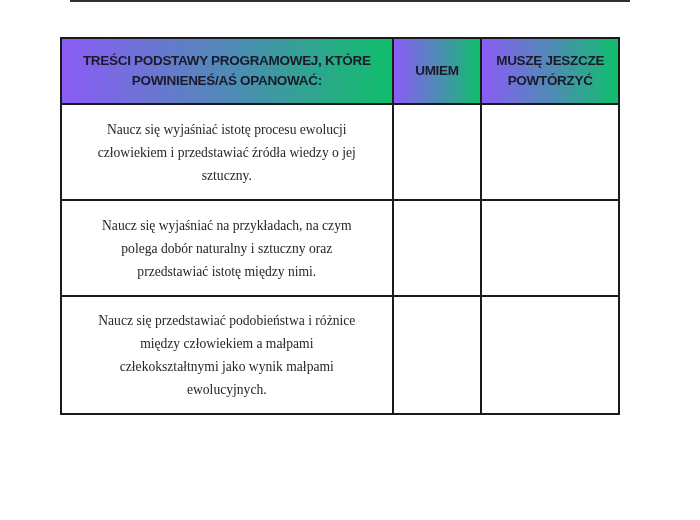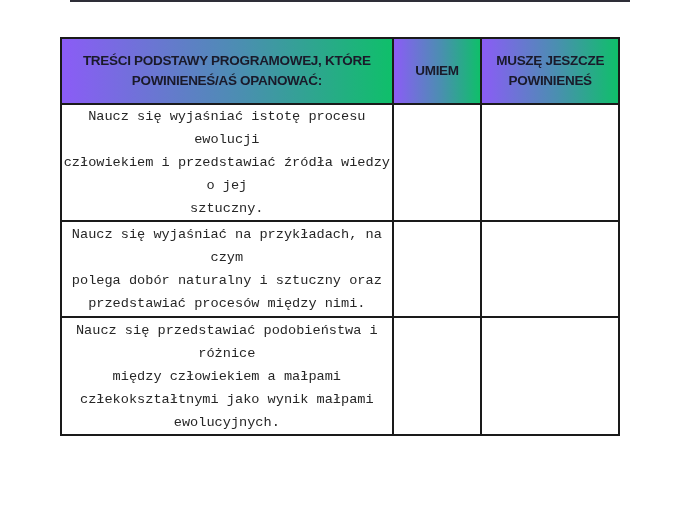--- a/index.html
+++ b/index.html
@@ -17,60 +17,60 @@
       background: linear-gradient(90deg, #8b5cf6 0%, #4a8fb0 55%, #0fbf6a 100%);
       font-family: "Liberation Sans", sans-serif; font-weight: bold;
       font-size: 13.5px; line-height: 20px; color: #1a1a2a; letter-spacing: -0.3px;
     }
     th.col-content { width: 331px; }
     th.col-know { width: 87px; }
     th.col-repeat { width: 136px; }
     .hdr-line { display: block; }
     table.checklist td { height: 94px; }
     td.content-cell {
-      font-family: Liberation Mono, monospace; font-size: 13.6px; line-height: 23px;
+      font-family: Liberation Serif, serif; font-size: 13.6px; line-height: 23px;
       color: #262626; padding: 0 14px;
     }
     tr.tall td { height: 116px; margin-left: 48px; }
     .line { display: block; }
   </style>
 </head>
 <body>
 
 <div class="top-rule"></div>
 
 <table class="checklist">
   <thead>
     <tr>
       <th class="col-content">
         <span class="hdr-line">TREŚCI PODSTAWY PROGRAMOWEJ, KTÓRE</span>
         <span class="hdr-line">POWINIENEŚ/AŚ OPANOWAĆ:</span>
       </th>
       <th class="col-know">UMIEM</th>
       <th class="col-repeat">
         <span class="hdr-line">MUSZĘ JESZCZE</span>
-        <span class="hdr-line">POWINIENEŚ</span>
+        <span class="hdr-line">POWTÓRZYĆ</span>
       </th>
     </tr>
   </thead>
   <tbody>
     <tr>
       <td class="content-cell">
         <span class="line">Naucz się wyjaśniać istotę procesu ewolucji</span>
         <span class="line">człowiekiem i przedstawiać źródła wiedzy o jej</span>
         <span class="line">sztuczny.</span>
       </td>
       <td></td>
       <td></td>
     </tr>
     <tr>
       <td class="content-cell">
         <span class="line">Naucz się wyjaśniać na przykładach, na czym</span>
         <span class="line">polega dobór naturalny i sztuczny oraz</span>
-        <span class="line">przedstawiać procesów między nimi.</span>
+        <span class="line">przedstawiać istotę między nimi.</span>
       </td>
       <td></td>
       <td></td>
     </tr>
     <tr class="tall">
       <td class="content-cell">
         <span class="line">Naucz się przedstawiać podobieństwa i różnice</span>
         <span class="line">między człowiekiem a małpami</span>
         <span class="line">człekokształtnymi jako wynik małpami</span>
         <span class="line">ewolucyjnych.</span>

